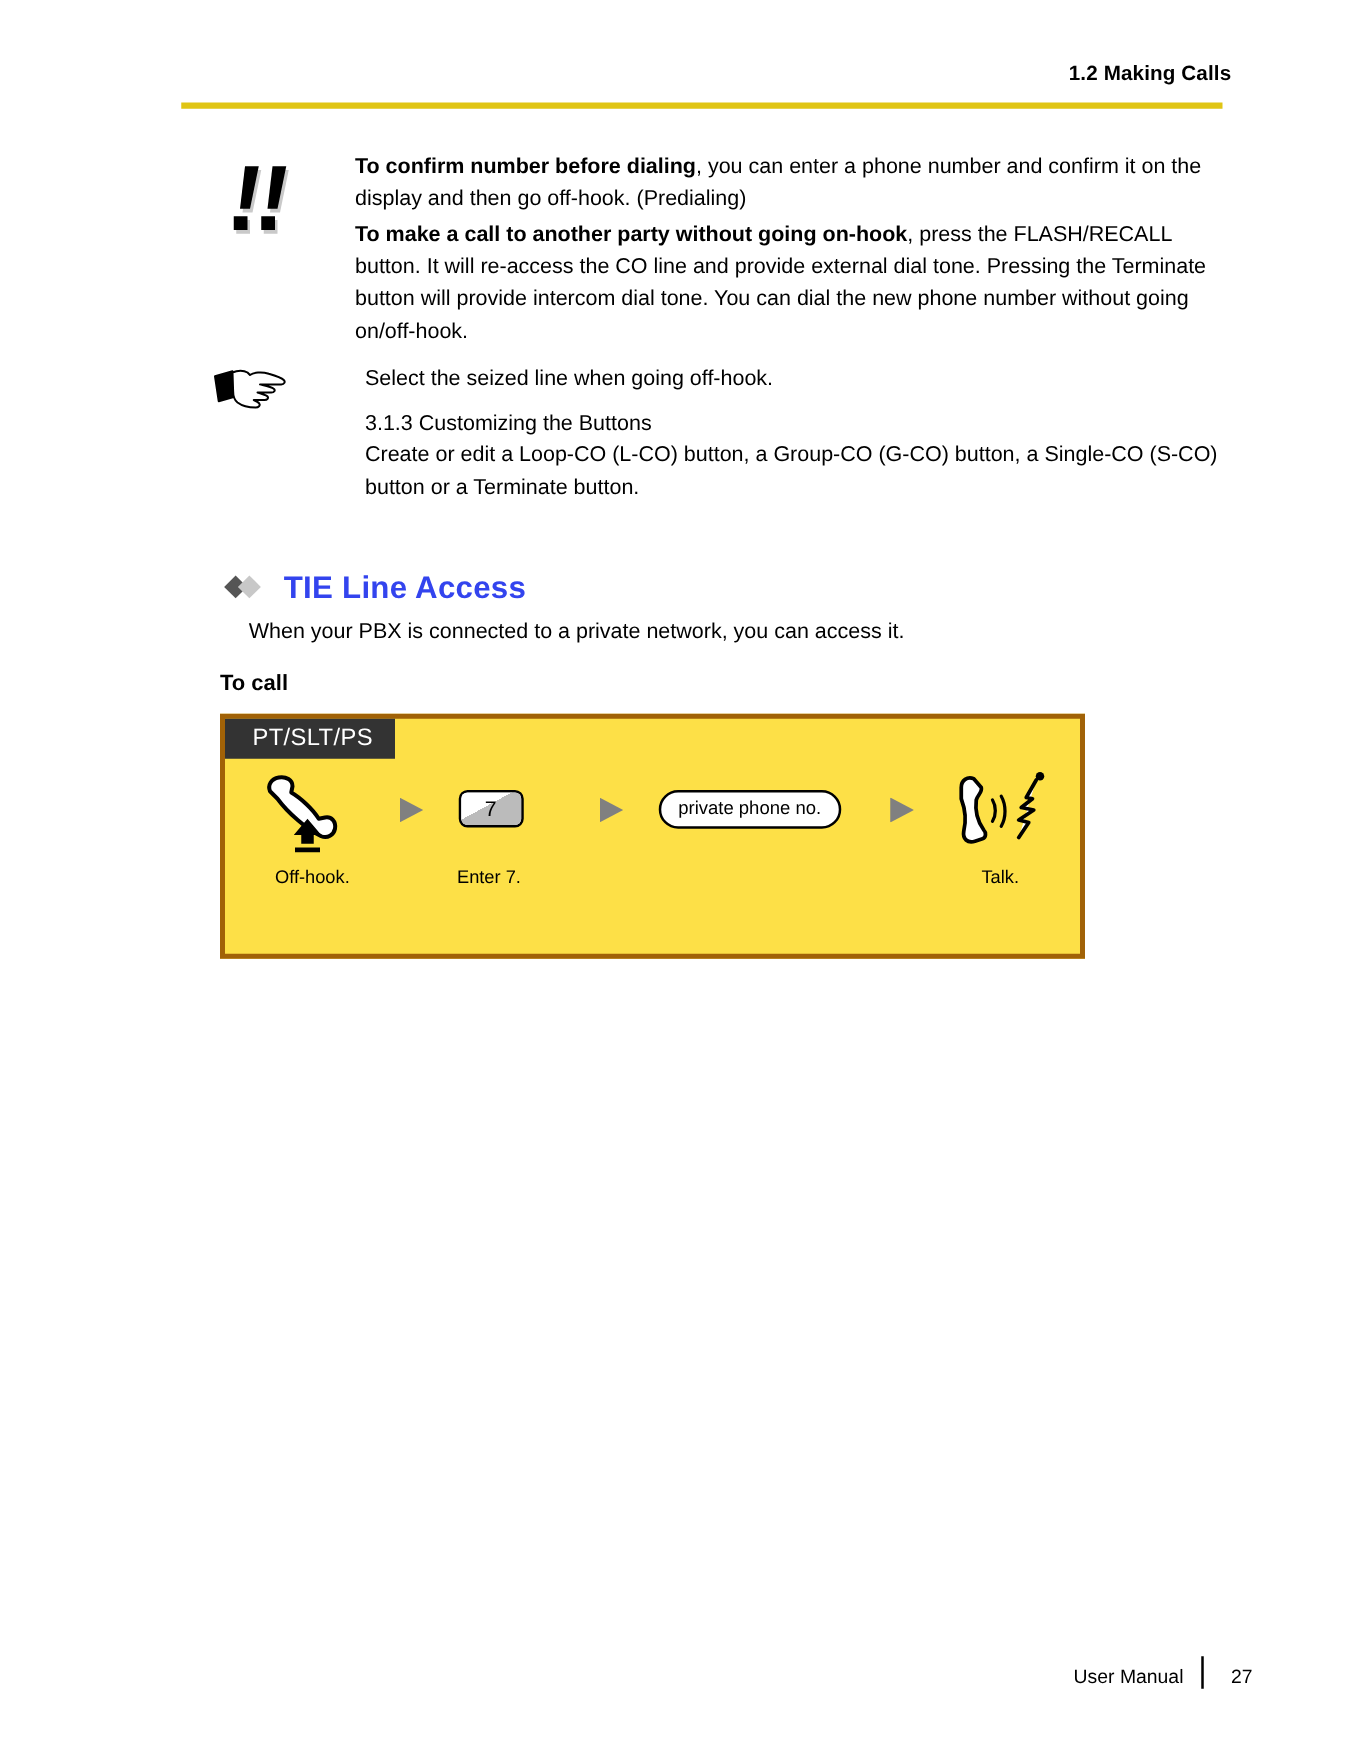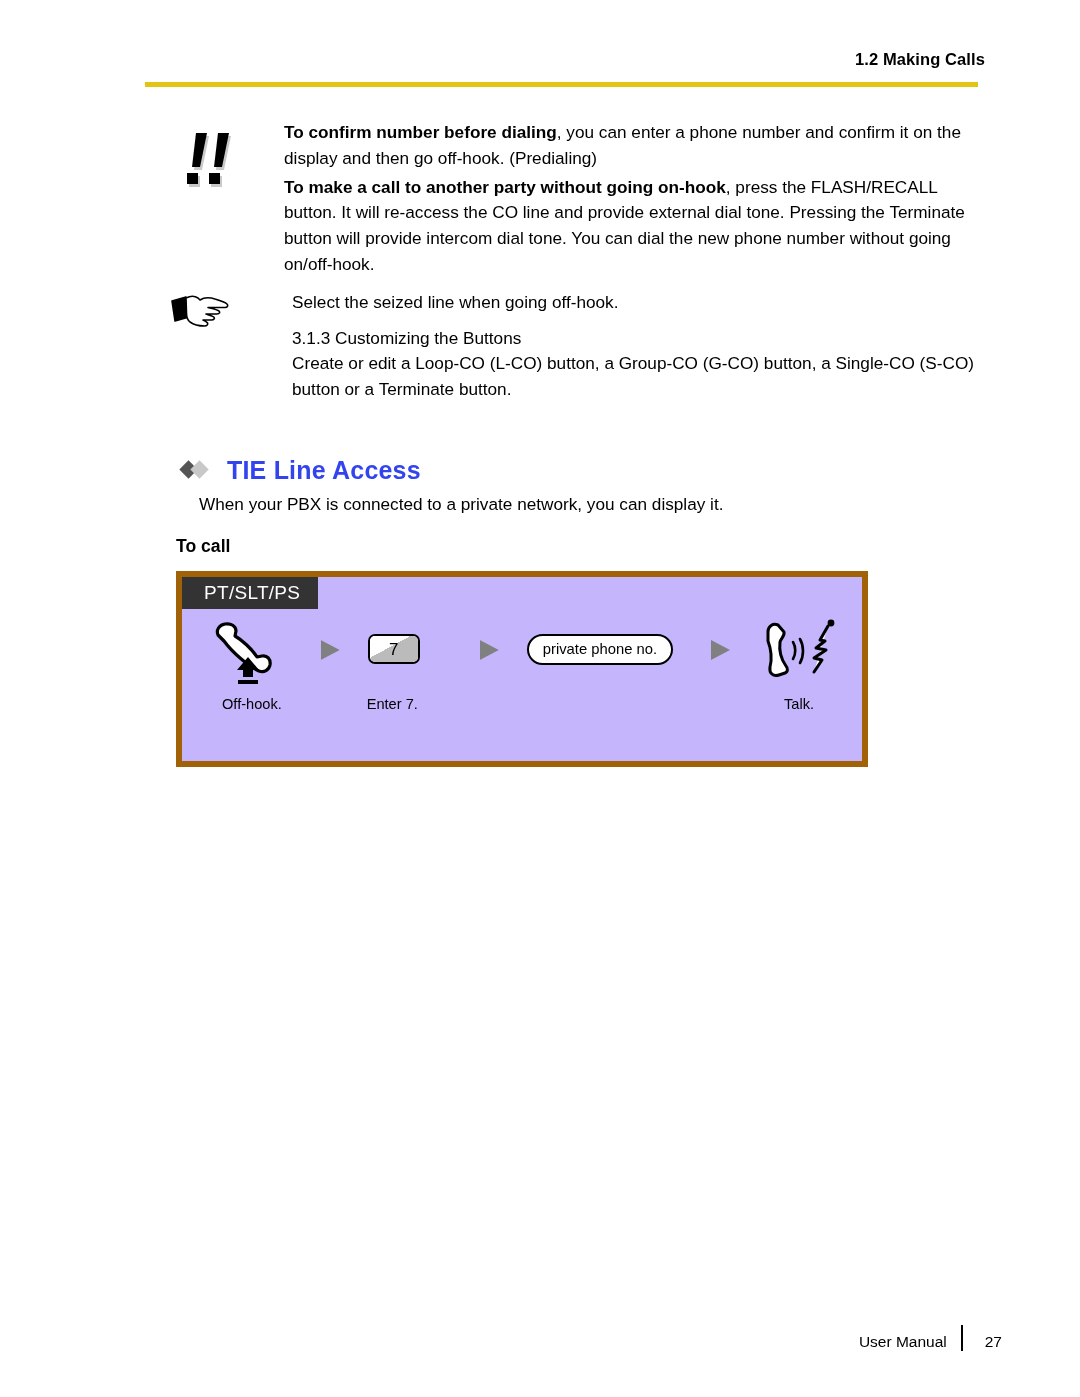--- a/index.html
+++ b/index.html
@@ -163,23 +163,23 @@
     font-weight: bold;
   }
 
   
   .proc-box {
     position: absolute;
     left: 176px;
     top: 571px;
     width: 692px;
     height: 196px;
-    border: 6px solid #a16207;
+    border: 4px solid #a16207;
     box-sizing: border-box;
-    background: #c4b5fd;
+    background: #fde047;
   }
   .proc-tab {
     position: absolute;
     left: 0;
     top: 0;
     height: 32px;
     padding: 0 18px 0 22px;
     background: #333333;
     color: #ffffff;
     font-size: 19px;
@@ -359,21 +359,21 @@
   </div>
 
   <div class="section-head">
     <span class="diamonds">
       <span class="dia dia-1"></span>
       <span class="dia dia-2"></span>
     </span>
     <span class="section-title">TIE Line Access</span>
   </div>
 
-  <div class="section-desc">When your PBX is connected to a private network, you can display it.</div>
+  <div class="section-desc">When your PBX is connected to a private network, you can access it.</div>
 
   <div class="sub-head">To call</div>
 
   <div class="proc-box">
     <div class="proc-tab">PT/SLT/PS</div>
 
     <div class="steps">
 
       <div class="step s-offhook">
         <div class="step-icon">

